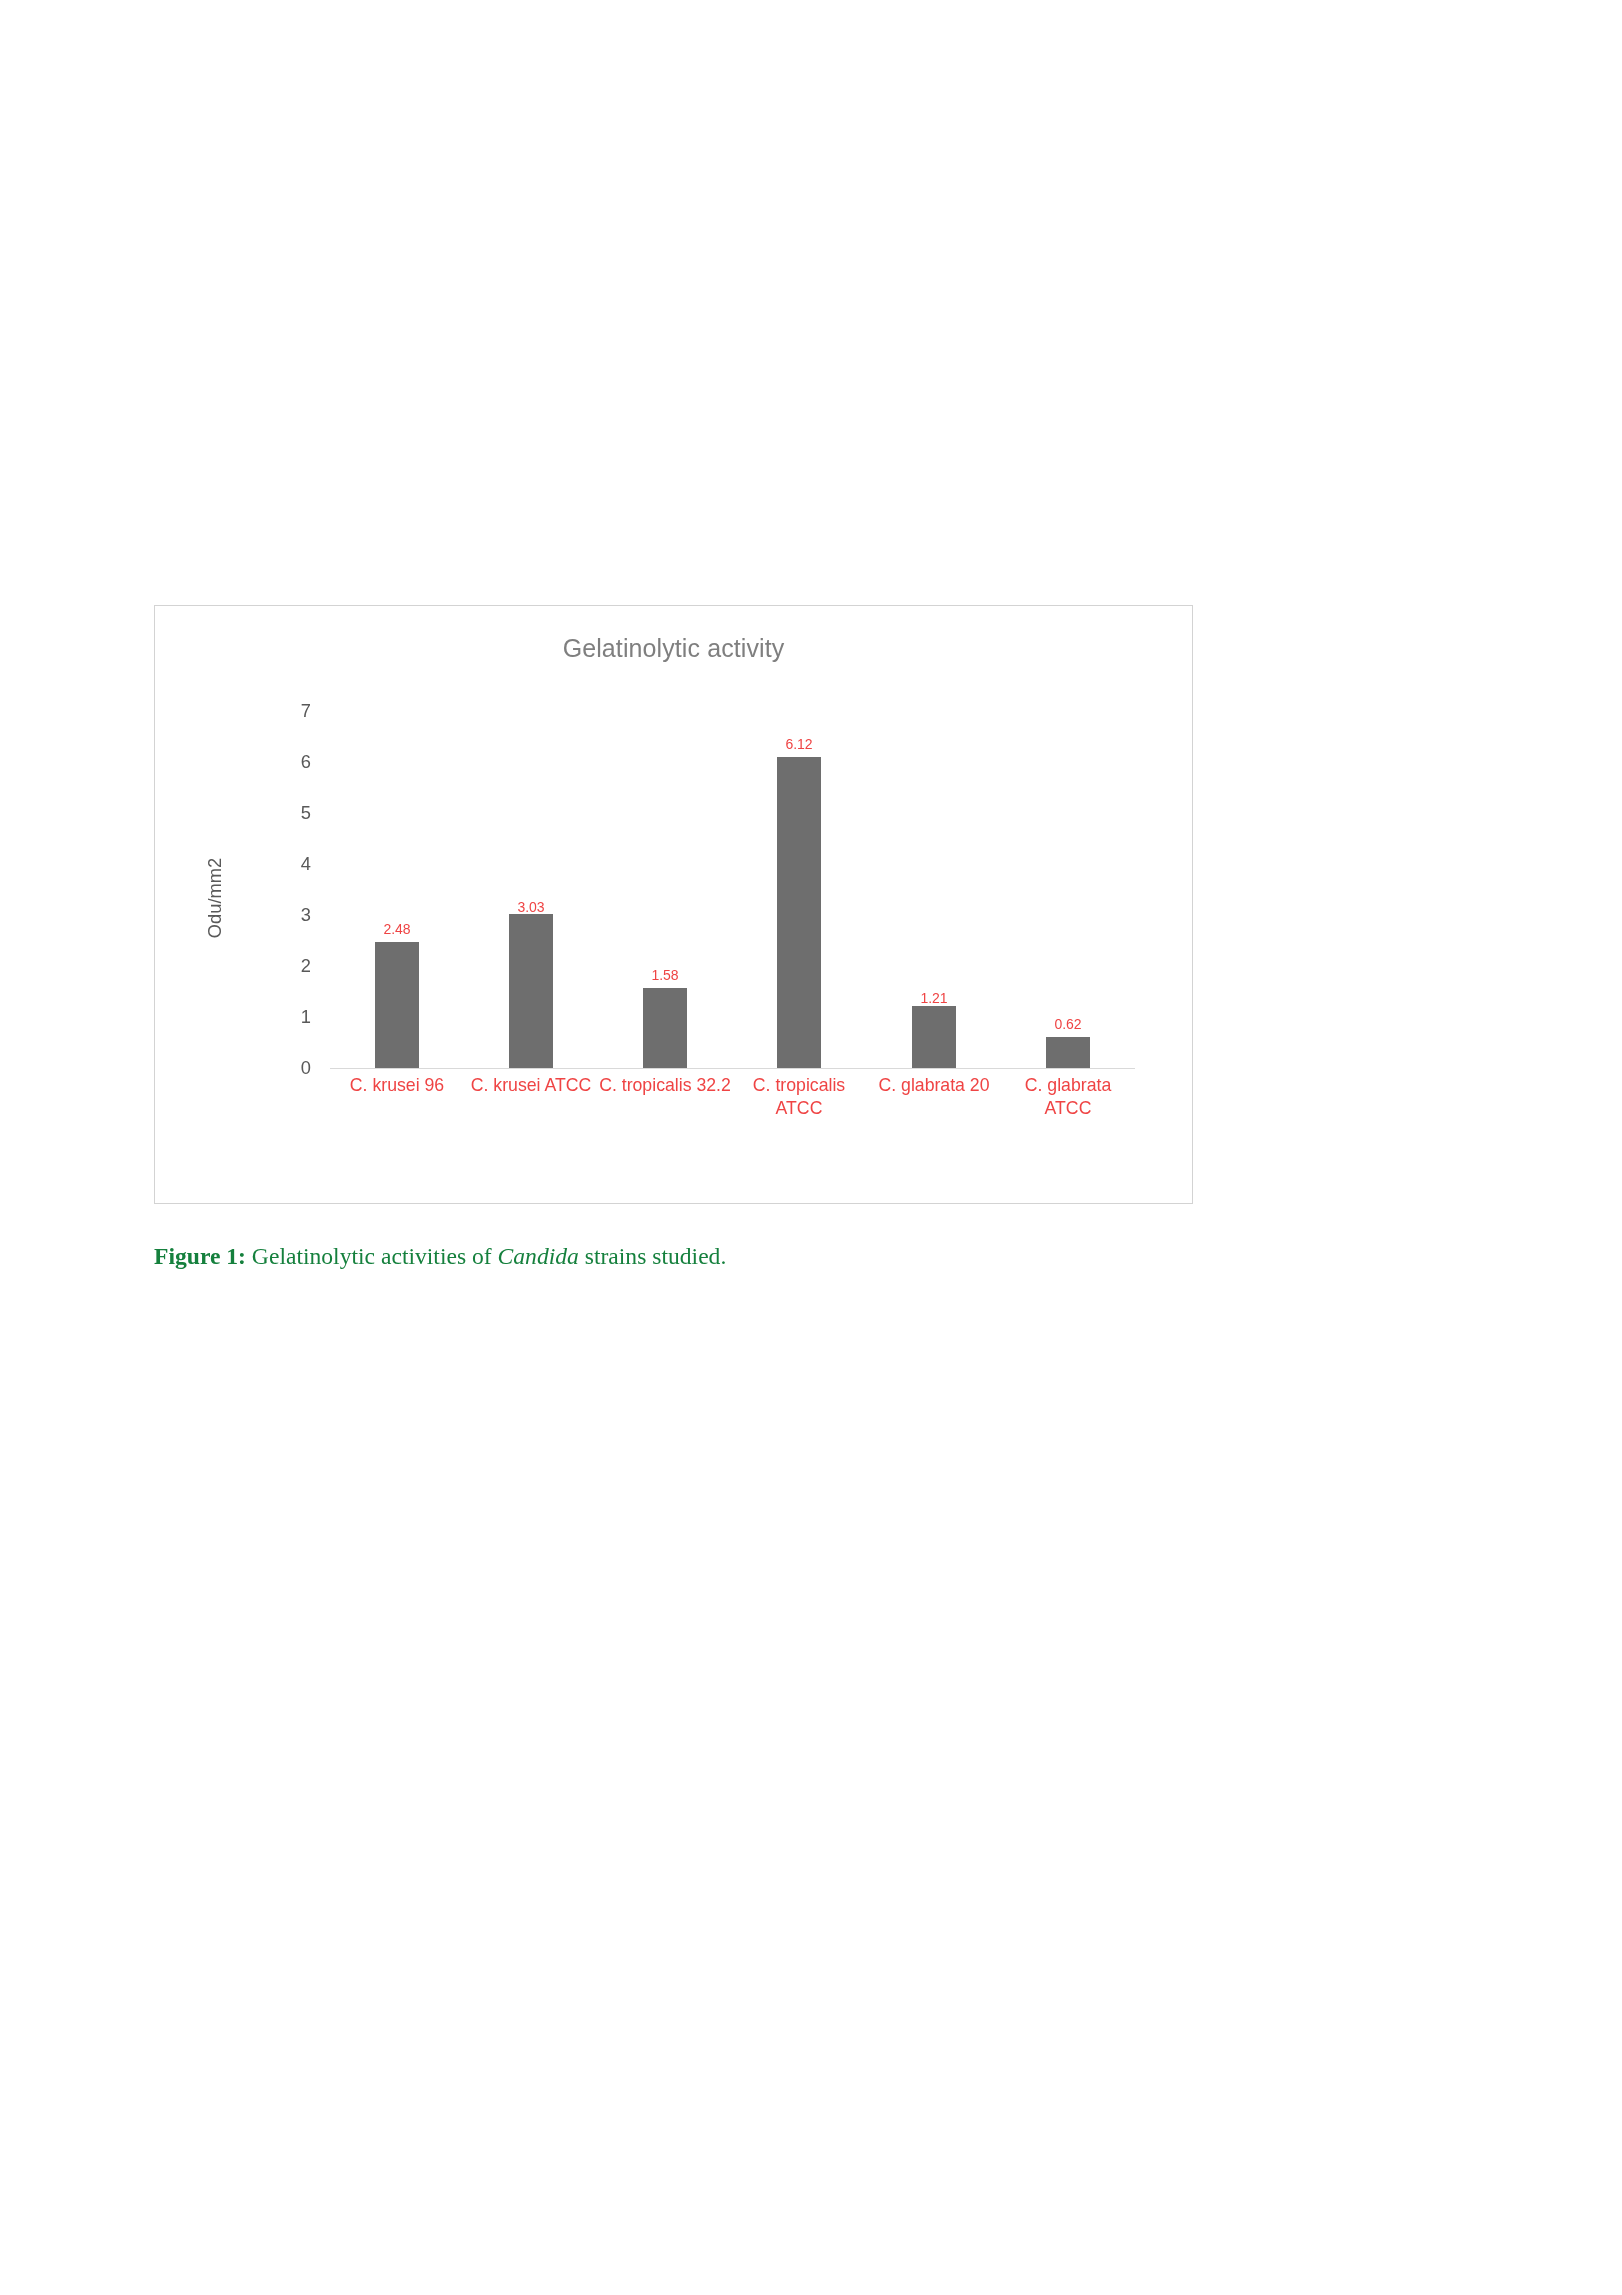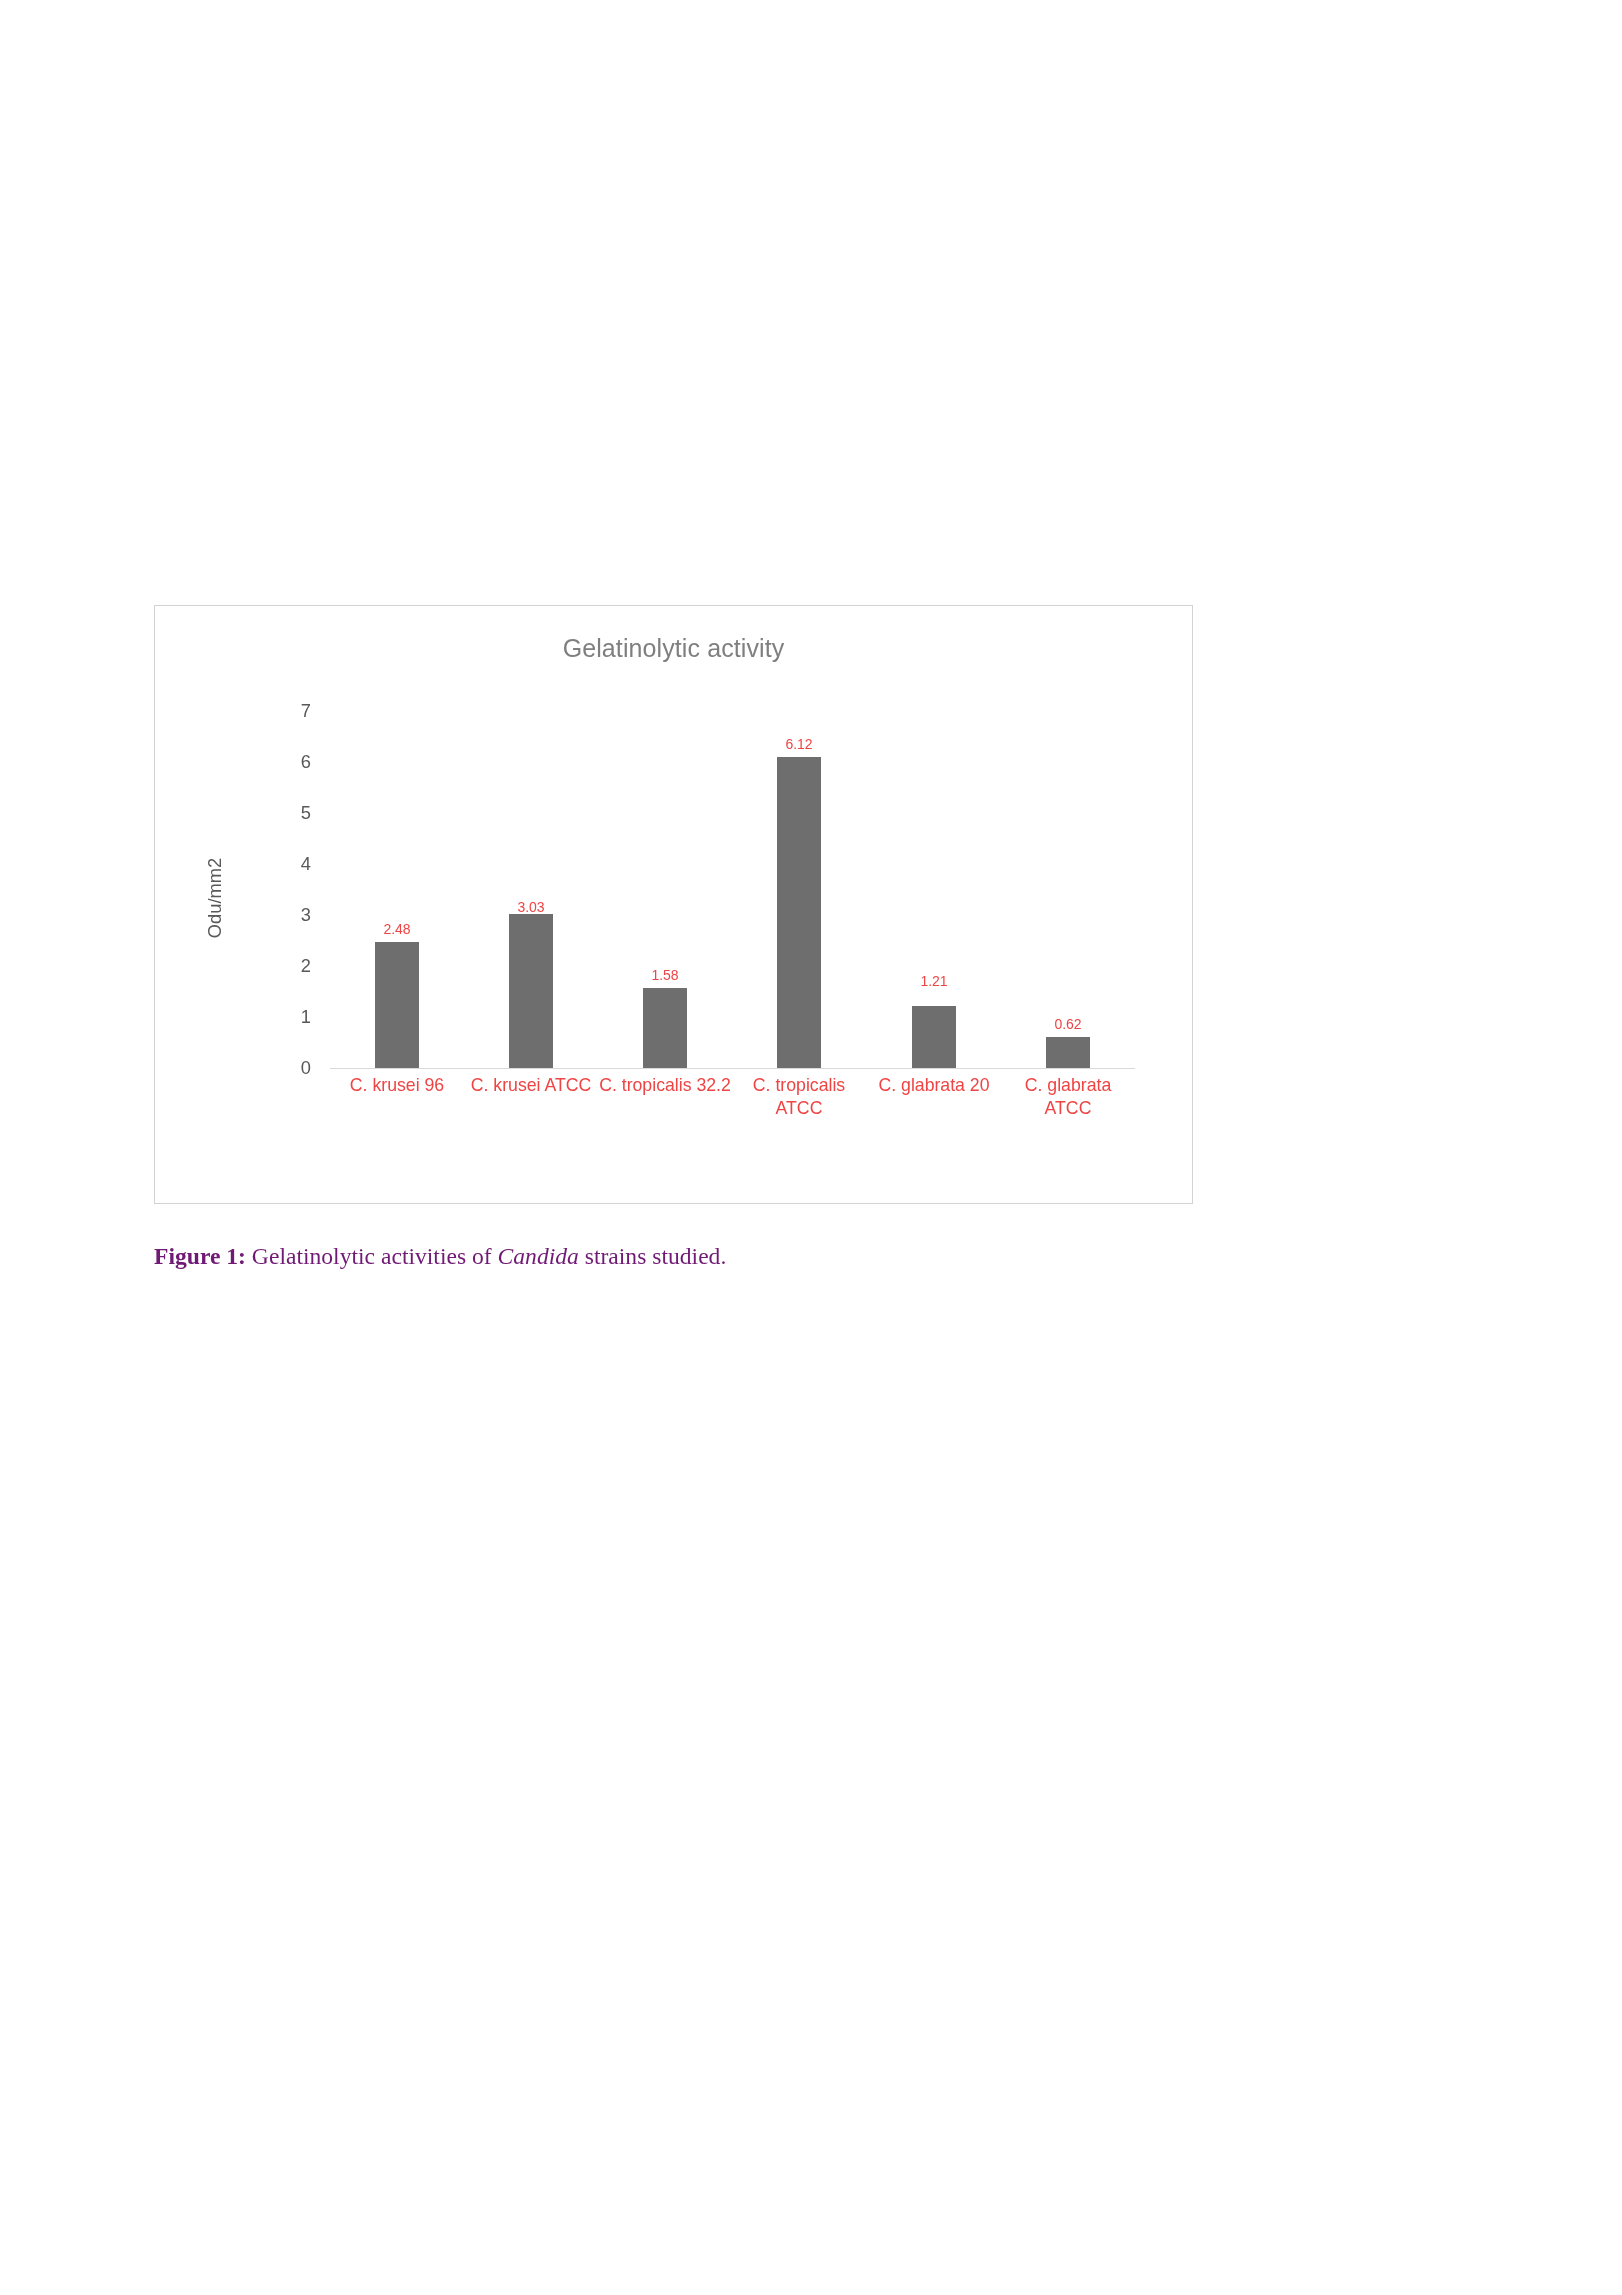--- a/index.html
+++ b/index.html
@@ -131,21 +131,21 @@
     font-size: 17.7px;
     line-height: 1.3;
     color: #ef4444;
   }
 
   
   #caption {
     margin-top: 39px;
     font-family: "Liberation Serif", serif;
     font-size: 23.6px;
-    color: #701a75;
+    color: #15803d;
   }
   #caption .cap-bold { font-weight: bold; }
   #caption .cap-ital { font-style: italic; }
 </style>
 </head>
 <body>
 
 <div id="figure-block">
 
   <div id="chart-frame">
@@ -183,21 +183,21 @@
         <div class="bar-label" style="bottom:85px;">1.58</div>
       </div>
 
       <div class="bar-slot" style="left:402px; width:134px;">
         <div class="bar" style="height:311px;"></div>
         <div class="bar-label" style="bottom:316px;">6.12</div>
       </div>
 
       <div class="bar-slot" style="left:537px; width:134px;">
         <div class="bar" style="height:62px;"></div>
-        <div class="bar-label" style="bottom:79px;text-align:center;">1.21</div>
+        <div class="bar-label" style="bottom:62px;text-align:center;">1.21</div>
       </div>
 
       <div class="bar-slot" style="left:671px; width:134px;">
         <div class="bar" style="height:31px;"></div>
         <div class="bar-label" style="bottom:36px;">0.62</div>
       </div>
     </div>
 
     <div id="x-labels">
       <div class="x-label" style="left:0px;    width:134px;">C. krusei 96</div>

